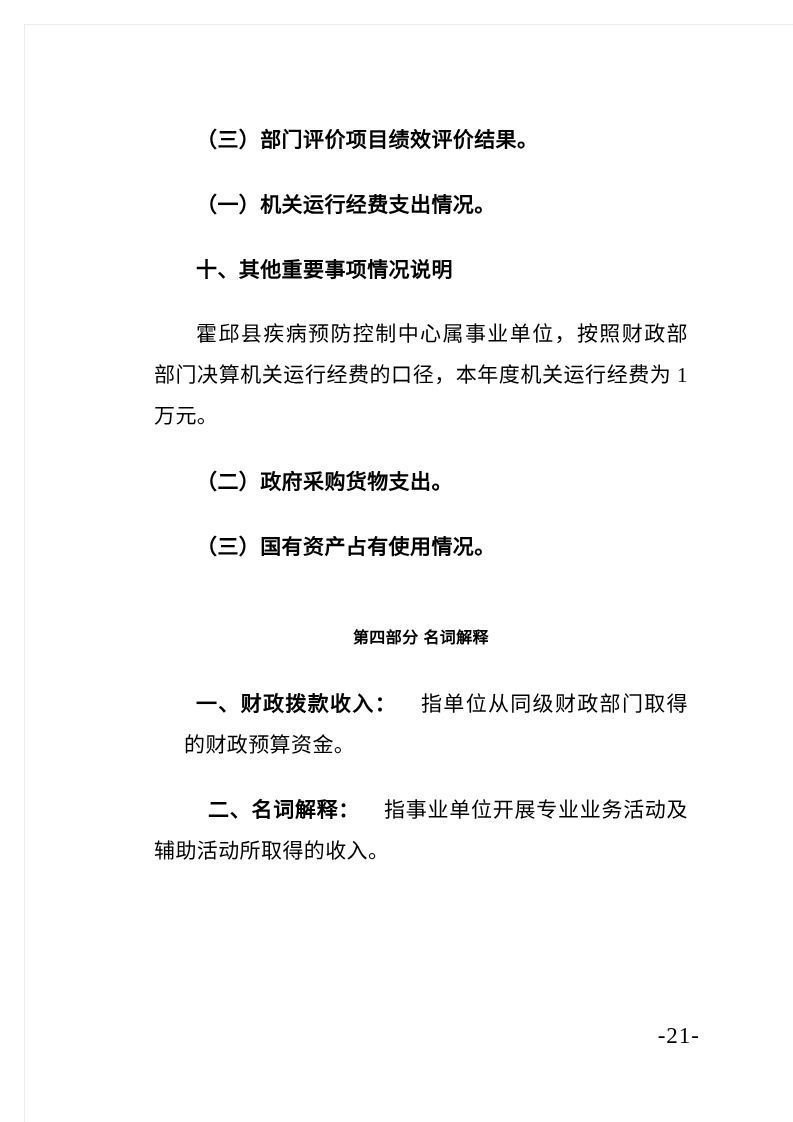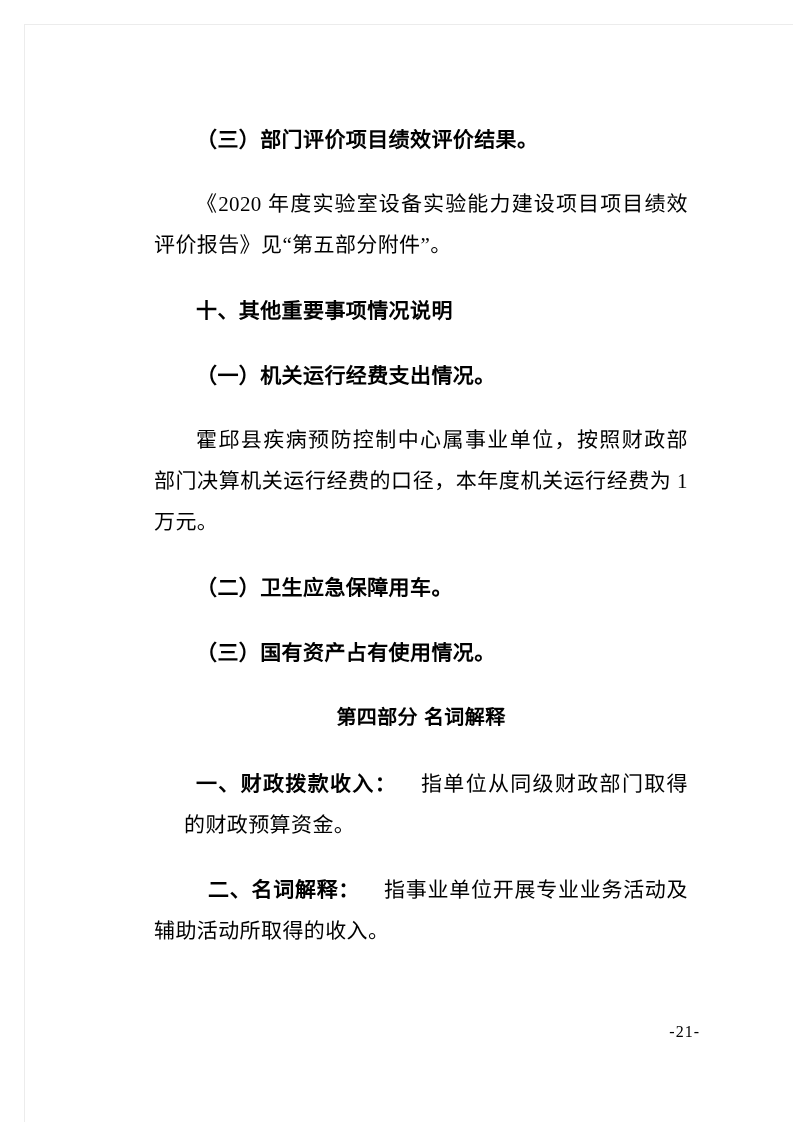--- a/index.html
+++ b/index.html
@@ -39,54 +39,54 @@
   }
   .lead {
     font-family: Liberation Serif, serif;
     font-weight: 700;
   }
   .center-heading {
     text-align: center;
     text-indent: 0;
     font-family: "Liberation Sans", "DejaVu Sans", sans-serif;
     font-weight: 700;
-    font-size: 20px;
+    font-size: 16px;
+    margin-top: 26px;
     margin-bottom: 2px;
   }
   
   .block-indent {
     padding-left: 2em;
     text-indent: 0;
   }
   .page-number {
     position: absolute;
     top: 986px;
     right: 104px;
-    font-size: 16px;
+    font-size: 23px;
     letter-spacing: 1px;
     font-family: "Liberation Serif", "DejaVu Serif", serif;
   }
 </style>
 </head>
 <body>
 
 <div class="page">
   <div class="content">
 
     <p class="para heading indent">（三）部门评价项目绩效评价结果。</p>
 
-    <p class="para indent">《2020 年度实验室设备实验能力建设项目项目绩效评价报告》见“第五部分附件”。</p>
+
+    <p class="para heading indent">（一）机关运行经费支出情况。</p>
 
     <p class="para heading indent">十、其他重要事项情况说明</p>
 
-    <p class="para heading indent">（一）机关运行经费支出情况。</p>
-
     <p class="para indent">霍邱县疾病预防控制中心属事业单位，按照财政部部门决算机关运行经费的口径，本年度机关运行经费为 1 万元。</p>
 
-    <p class="para heading indent">（二）卫生应急保障用车。</p>
+    <p class="para heading indent">（二）政府采购货物支出。</p>
 
 
     <p class="para heading indent">（三）国有资产占有使用情况。</p>
 
 
     <p class="para center-heading">第四部分 名词解释</p>
 
     <p class="para block-indent"><span class="lead">一、财政拨款收入：</span><span>指单位从同级财政部门取得的财政预算资金。</span></p>
 
     <p class="para indent"><span class="lead">二、名词解释：</span><span>指事业单位开展专业业务活动及辅助活动所取得的收入。</span></p>

